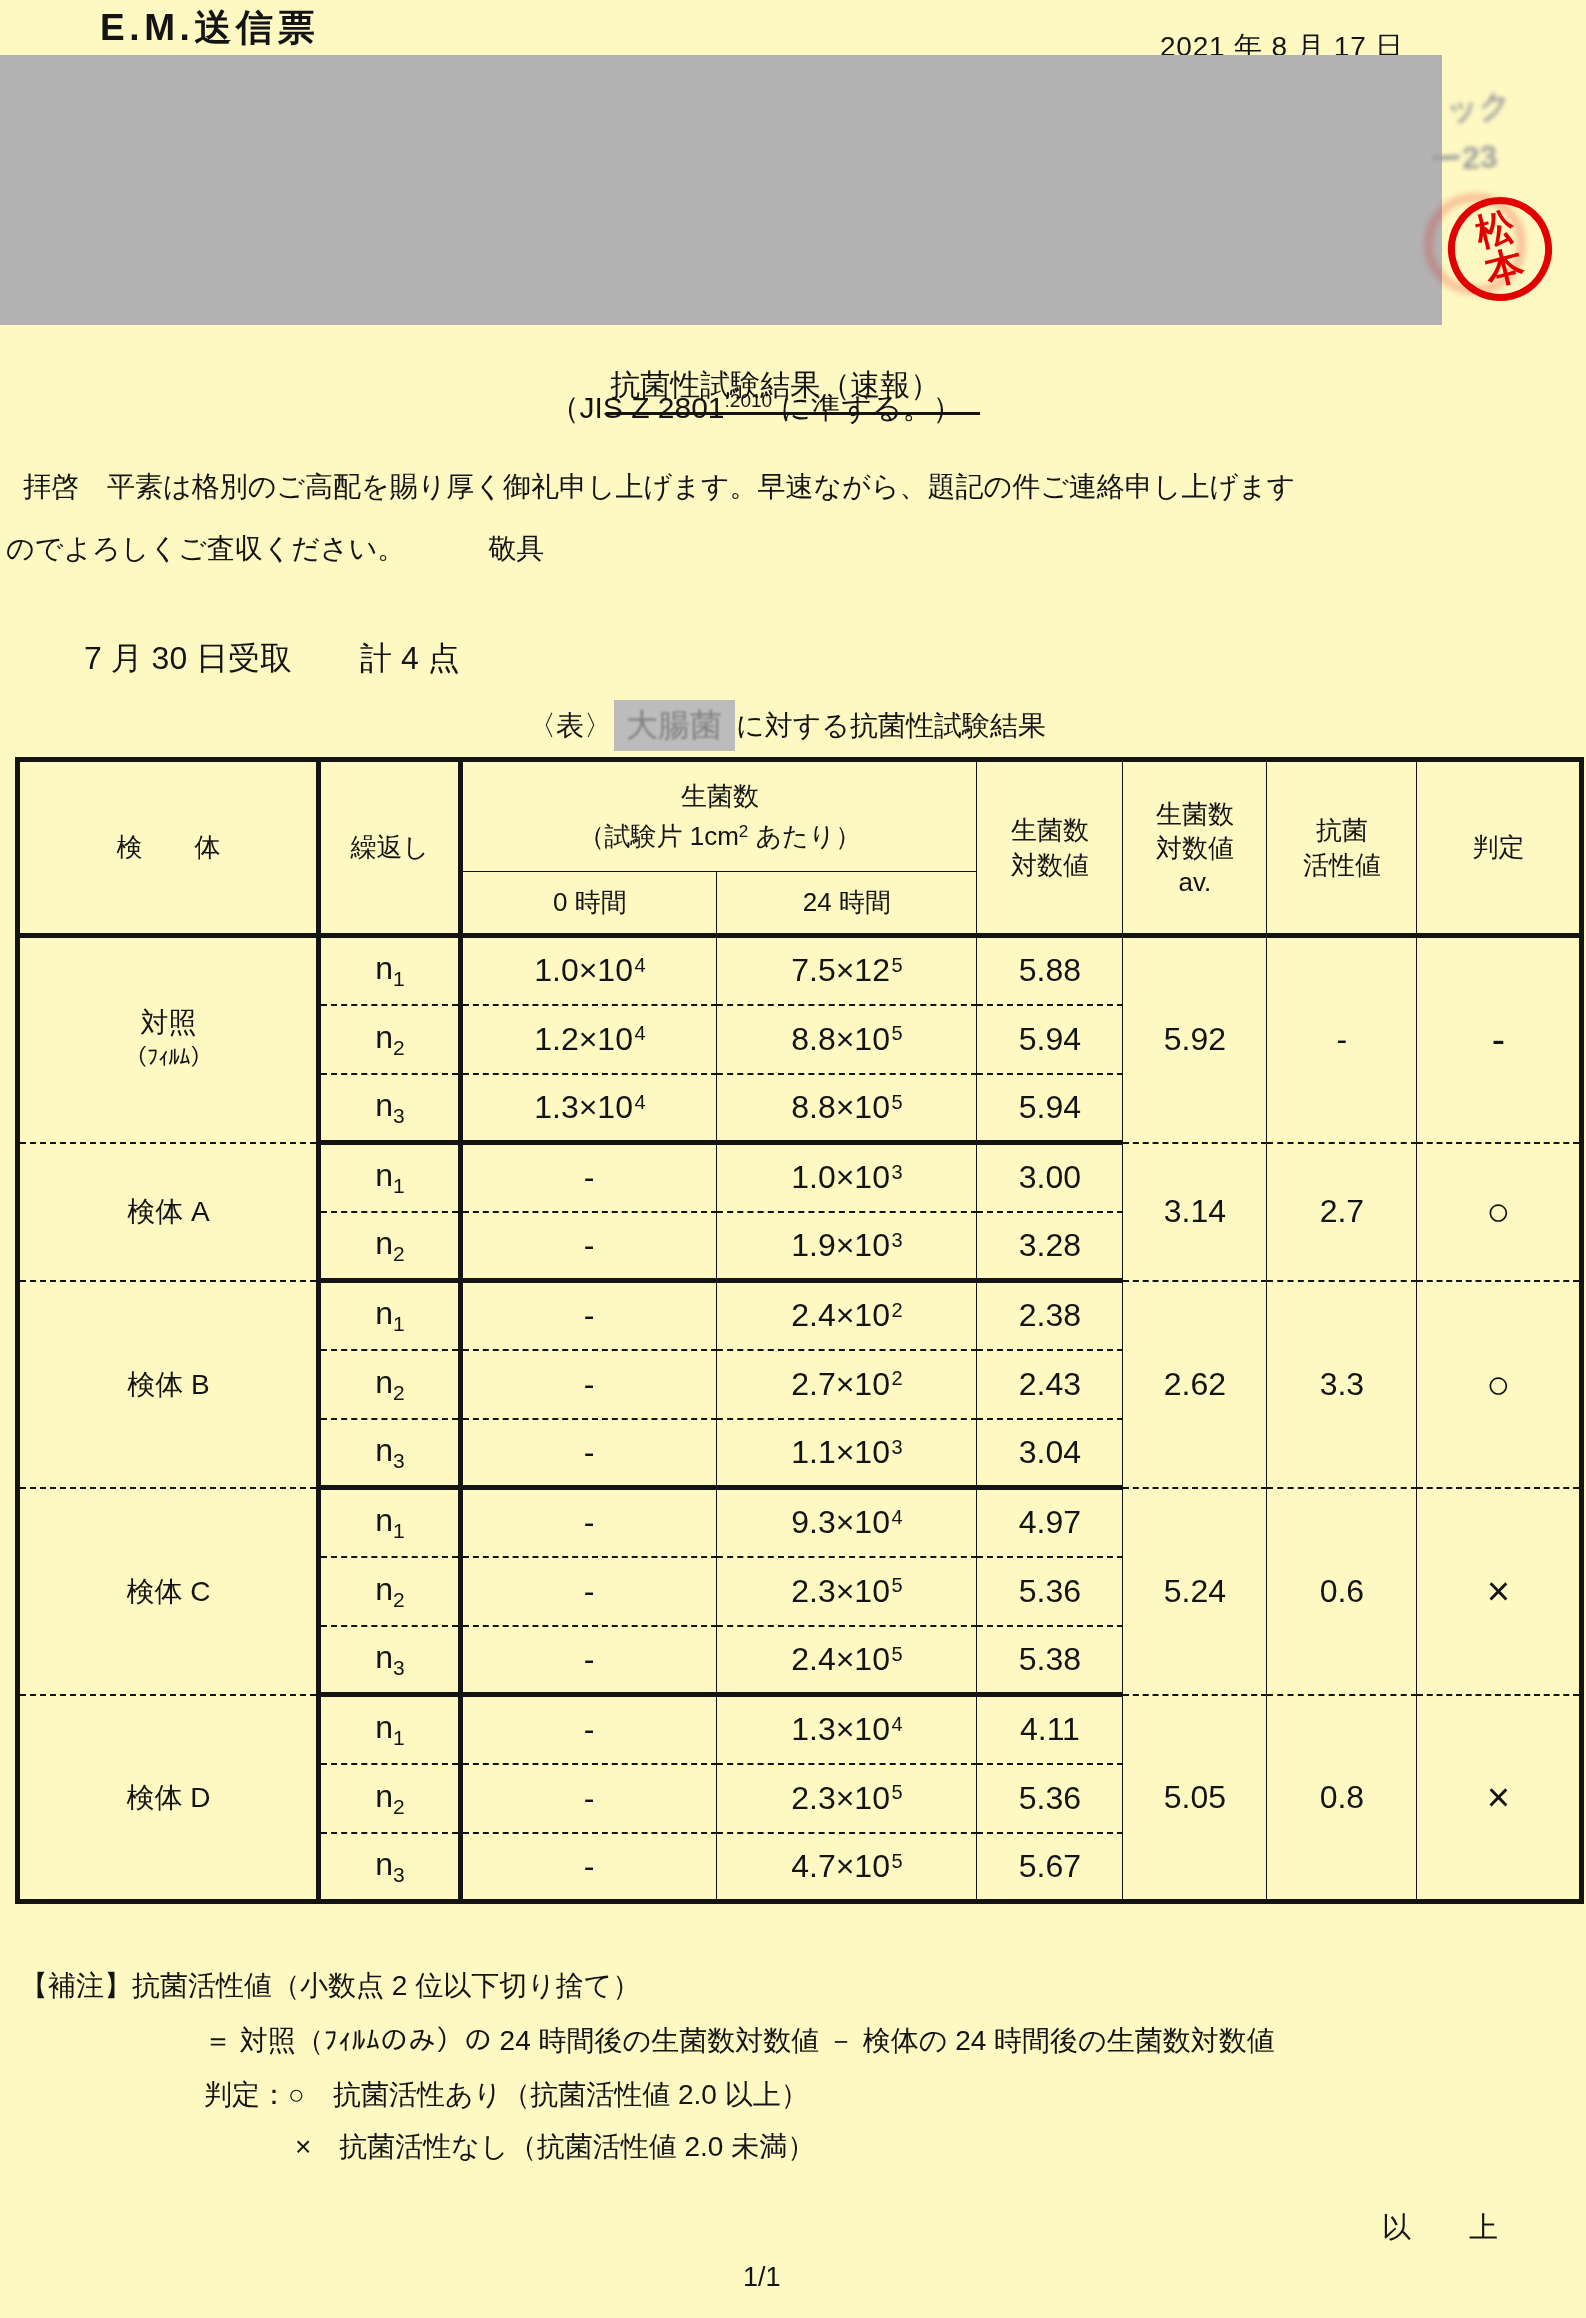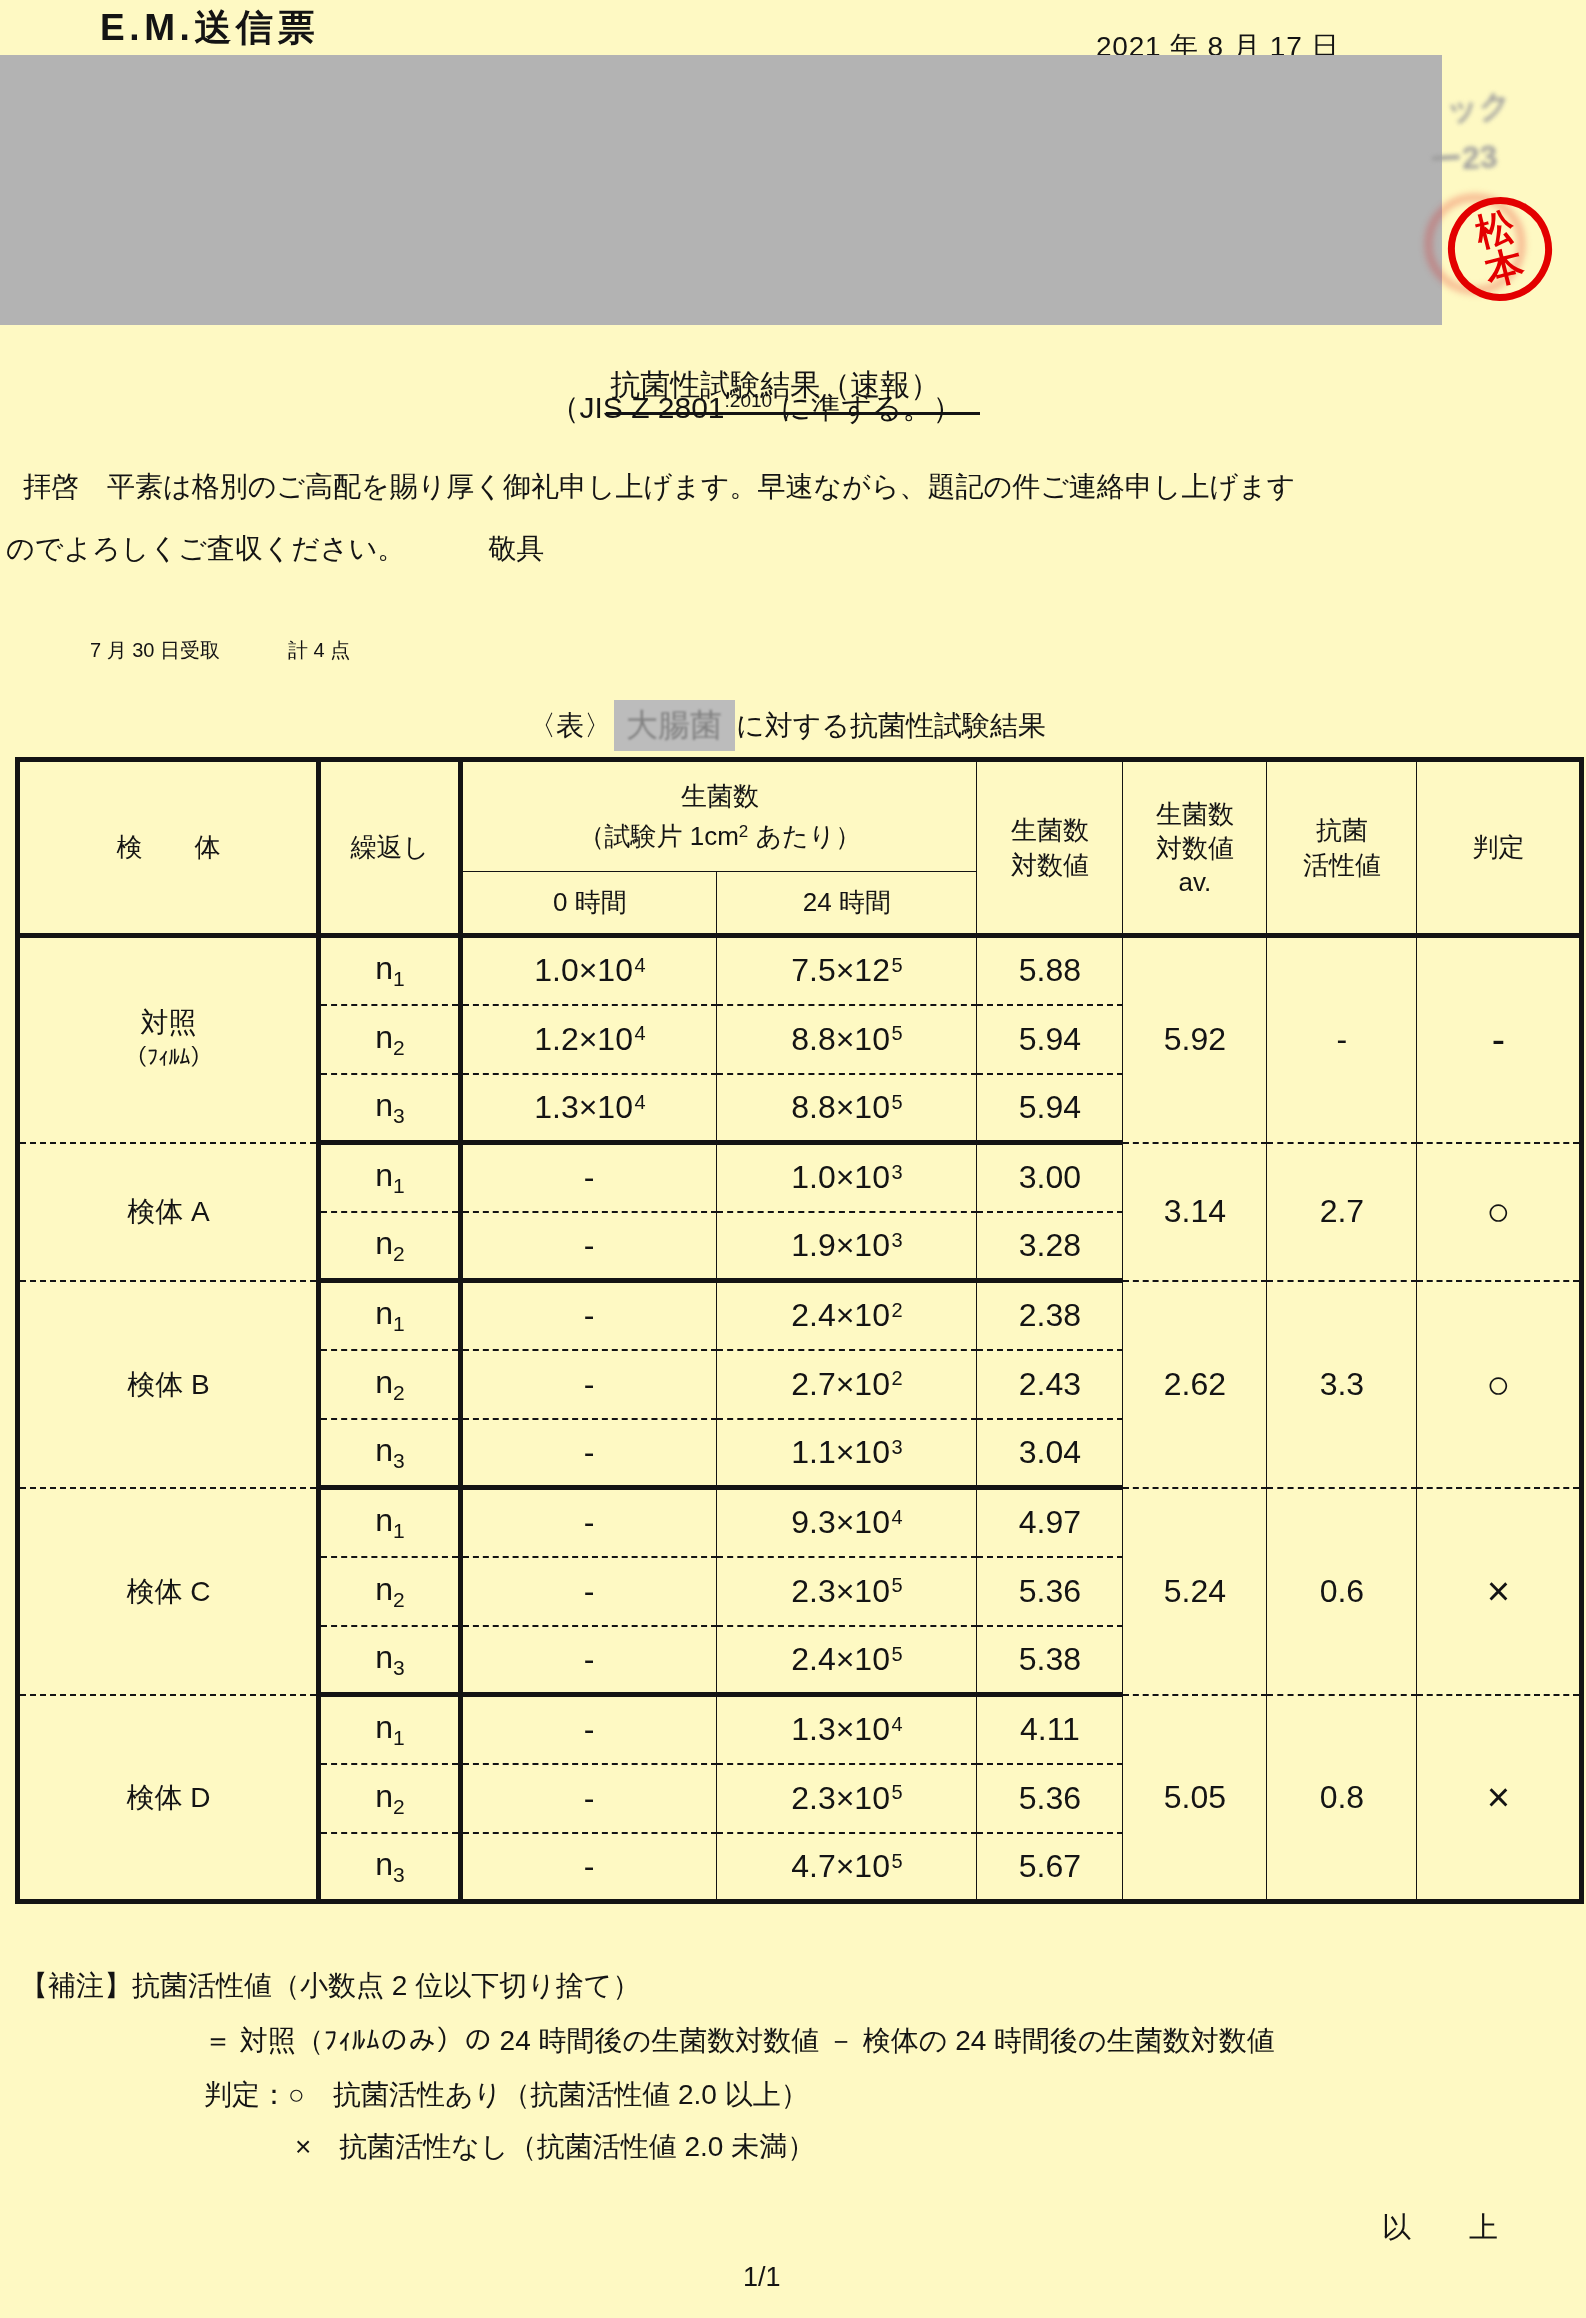--- a/index.html
+++ b/index.html
@@ -6,21 +6,21 @@
   html,body { margin:0; padding:0; background:#e8e8e8; }
   .page {
     position: relative; width: 1586px; height: 2319px;
     background: #fef9c3; overflow: hidden;
     font-family: "Liberation Sans", "DejaVu Sans", sans-serif;
     color: #141414;
   }
   .abs { position: absolute; }
 
   .doc-title { left:100px; top:3.1px; font-size:37px; font-weight:bold; letter-spacing:4.6px; }
-  .doc-date  { left:1096px; top:28px; font-size:28px; letter-spacing:0.8px; }
+  .doc-date  { left:1160px; top:28px; font-size:28px; letter-spacing:0.8px; }
 
   .redaction-main { left:0; top:55px; width:1442px; height:270px; background:#b3b3b3; }
 
   .faint-text { color:#9d9d9d; filter:blur(1.9px); font-size:32px; font-weight:bold; }
   .faint-1 { left:1446px; top:86px; transform:rotate(-4deg); }
   .faint-2 { left:1430px; top:137px; transform:rotate(-3deg); }
 
   .stamp { left:1448px; top:197px; width:104px; height:104px; }
   .stamp-smudge {
     position:absolute; left:-23px; top:-3.1px; width:100px; height:100px;
@@ -35,21 +35,21 @@
 
   .subject1 { left:0; top:341px; width:1586px; text-align:center; font-size:30px;margin-top:24px; }
   .subject1 .u { display:inline-block; border-bottom:3.1px solid #141414; padding:0 40px 6.1px 4.6px; }
   .subject2 { left:0; top:388px; width:1512px; text-align:center; font-size:30px; }
   .subject2 sup { font-size:19px; vertical-align:10.7px; }
 
   .greet1 { left:23px; top:468px; font-size:28px; }
   .greet2 { left:6.1px;  top:530px; font-size:28px; }
   .greet2 .closing { margin-left:83px;font-family:Liberation Mono, monospace; }
 
-  .receipt { left:90px; top:637px; font-size:20px;text-align:right; }
+  .receipt { left:84px; top:637px; font-size:32px;text-align:right; }
   .receipt .count { margin-left:68px; }
 
   .caption { left:528px; top:700px; font-size:28px; display:flex; align-items:center; }
   .caption-redact {
     display:inline-flex; width:121px; height:51px; background:#bcbcbc;
     align-items:center; justify-content:center; margin:0 1.5px;
   }
   .caption-redact span { color:rgba(80,80,80,0.55); filter:blur(1.2px); font-size:32px; }
 
   table.results { position:absolute; left:15.4px; top:757px; width:1562px;

